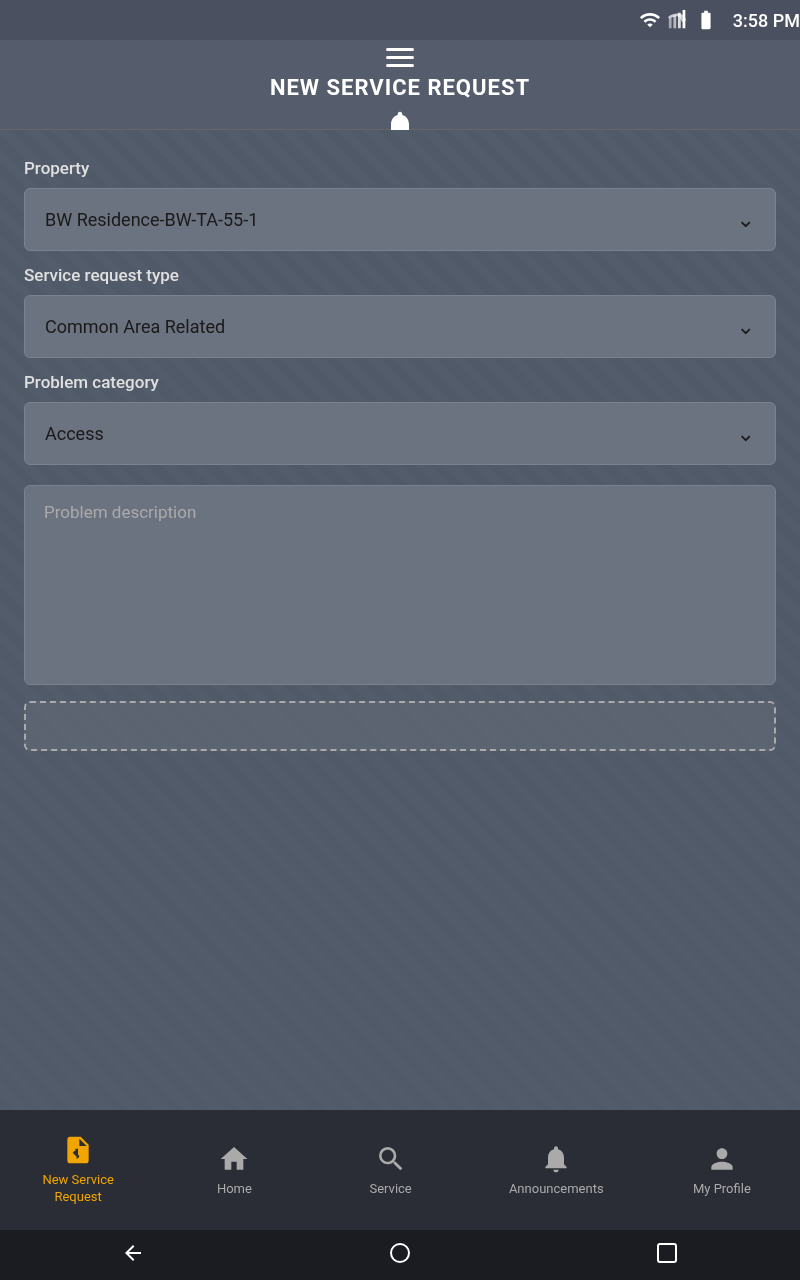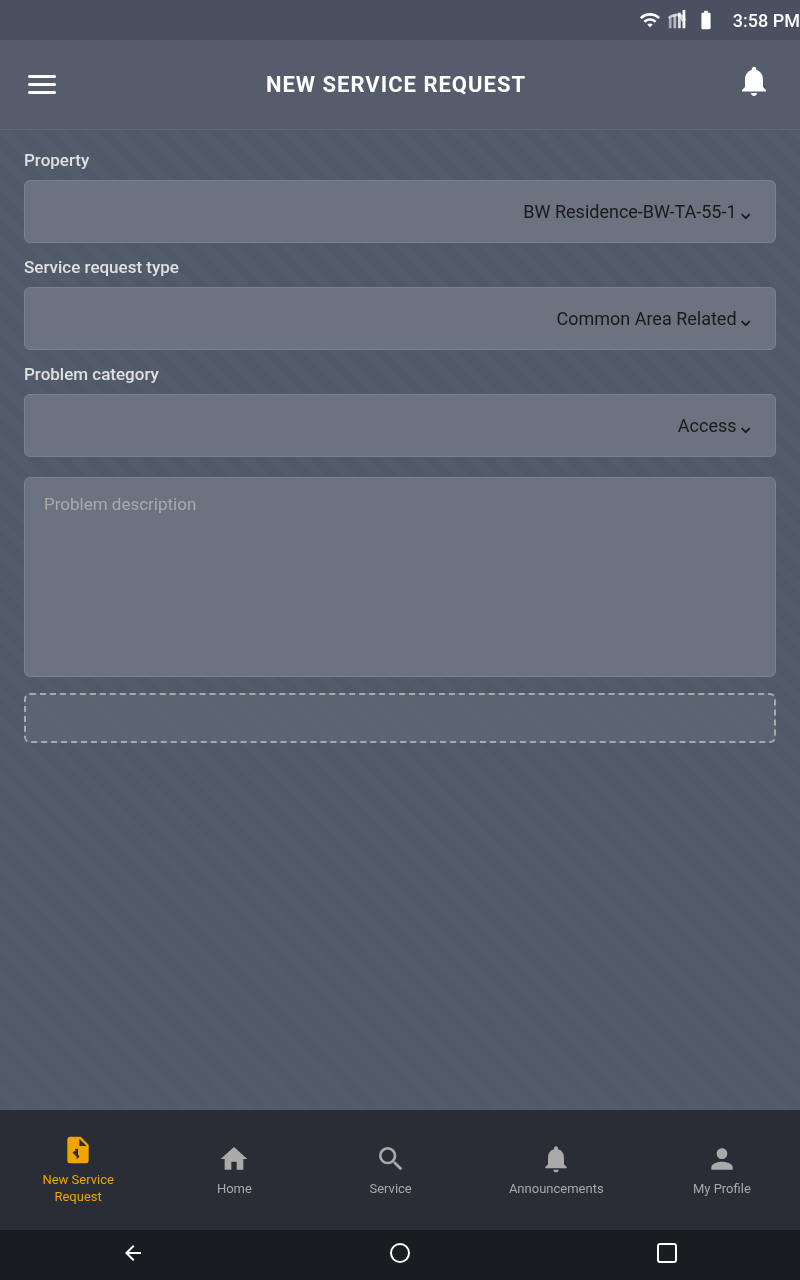--- a/index.html
+++ b/index.html
@@ -37,20 +37,21 @@
     
     .header {
       width: 100%;
       height: 90px;
       background-color: #555c6b;
       display: flex;
       align-items: center;
       justify-content: space-between;
       padding: 0 20px;
       border-bottom: 1px solid #666;
+      flex-direction: column;
     }
     .menu-icon {
       display: flex;
       flex-direction: column;
       gap: 5px;
       cursor: pointer;
       padding: 8px;
     }
     .menu-line {
       width: 28px;
@@ -87,31 +88,31 @@
     }
 
     .field-label {
       color: #e0e0e0;
       font-size: 17px;
       font-weight: 500;
       margin-bottom: 10px;
       margin-top: 14px;
     }
     .field-label:first-child {
-      margin-top: 0;
+      margin-top: 8px;
     }
 
     .dropdown-wrapper {
       width: 100%;
       background-color: #6b7280;
       border-radius: 6px;
       border: 1px solid #7a8290;
       display: flex;
       align-items: center;
-      justify-content: flex-end;
+      justify-content: space-between;
       padding: 18px 20px;
       cursor: pointer;
     }
     .dropdown-value {
       color: #1a1a1a;
       font-size: 18px;
       font-weight: 400;
     }
     .chevron-down {
       color: #1a1a1a;

